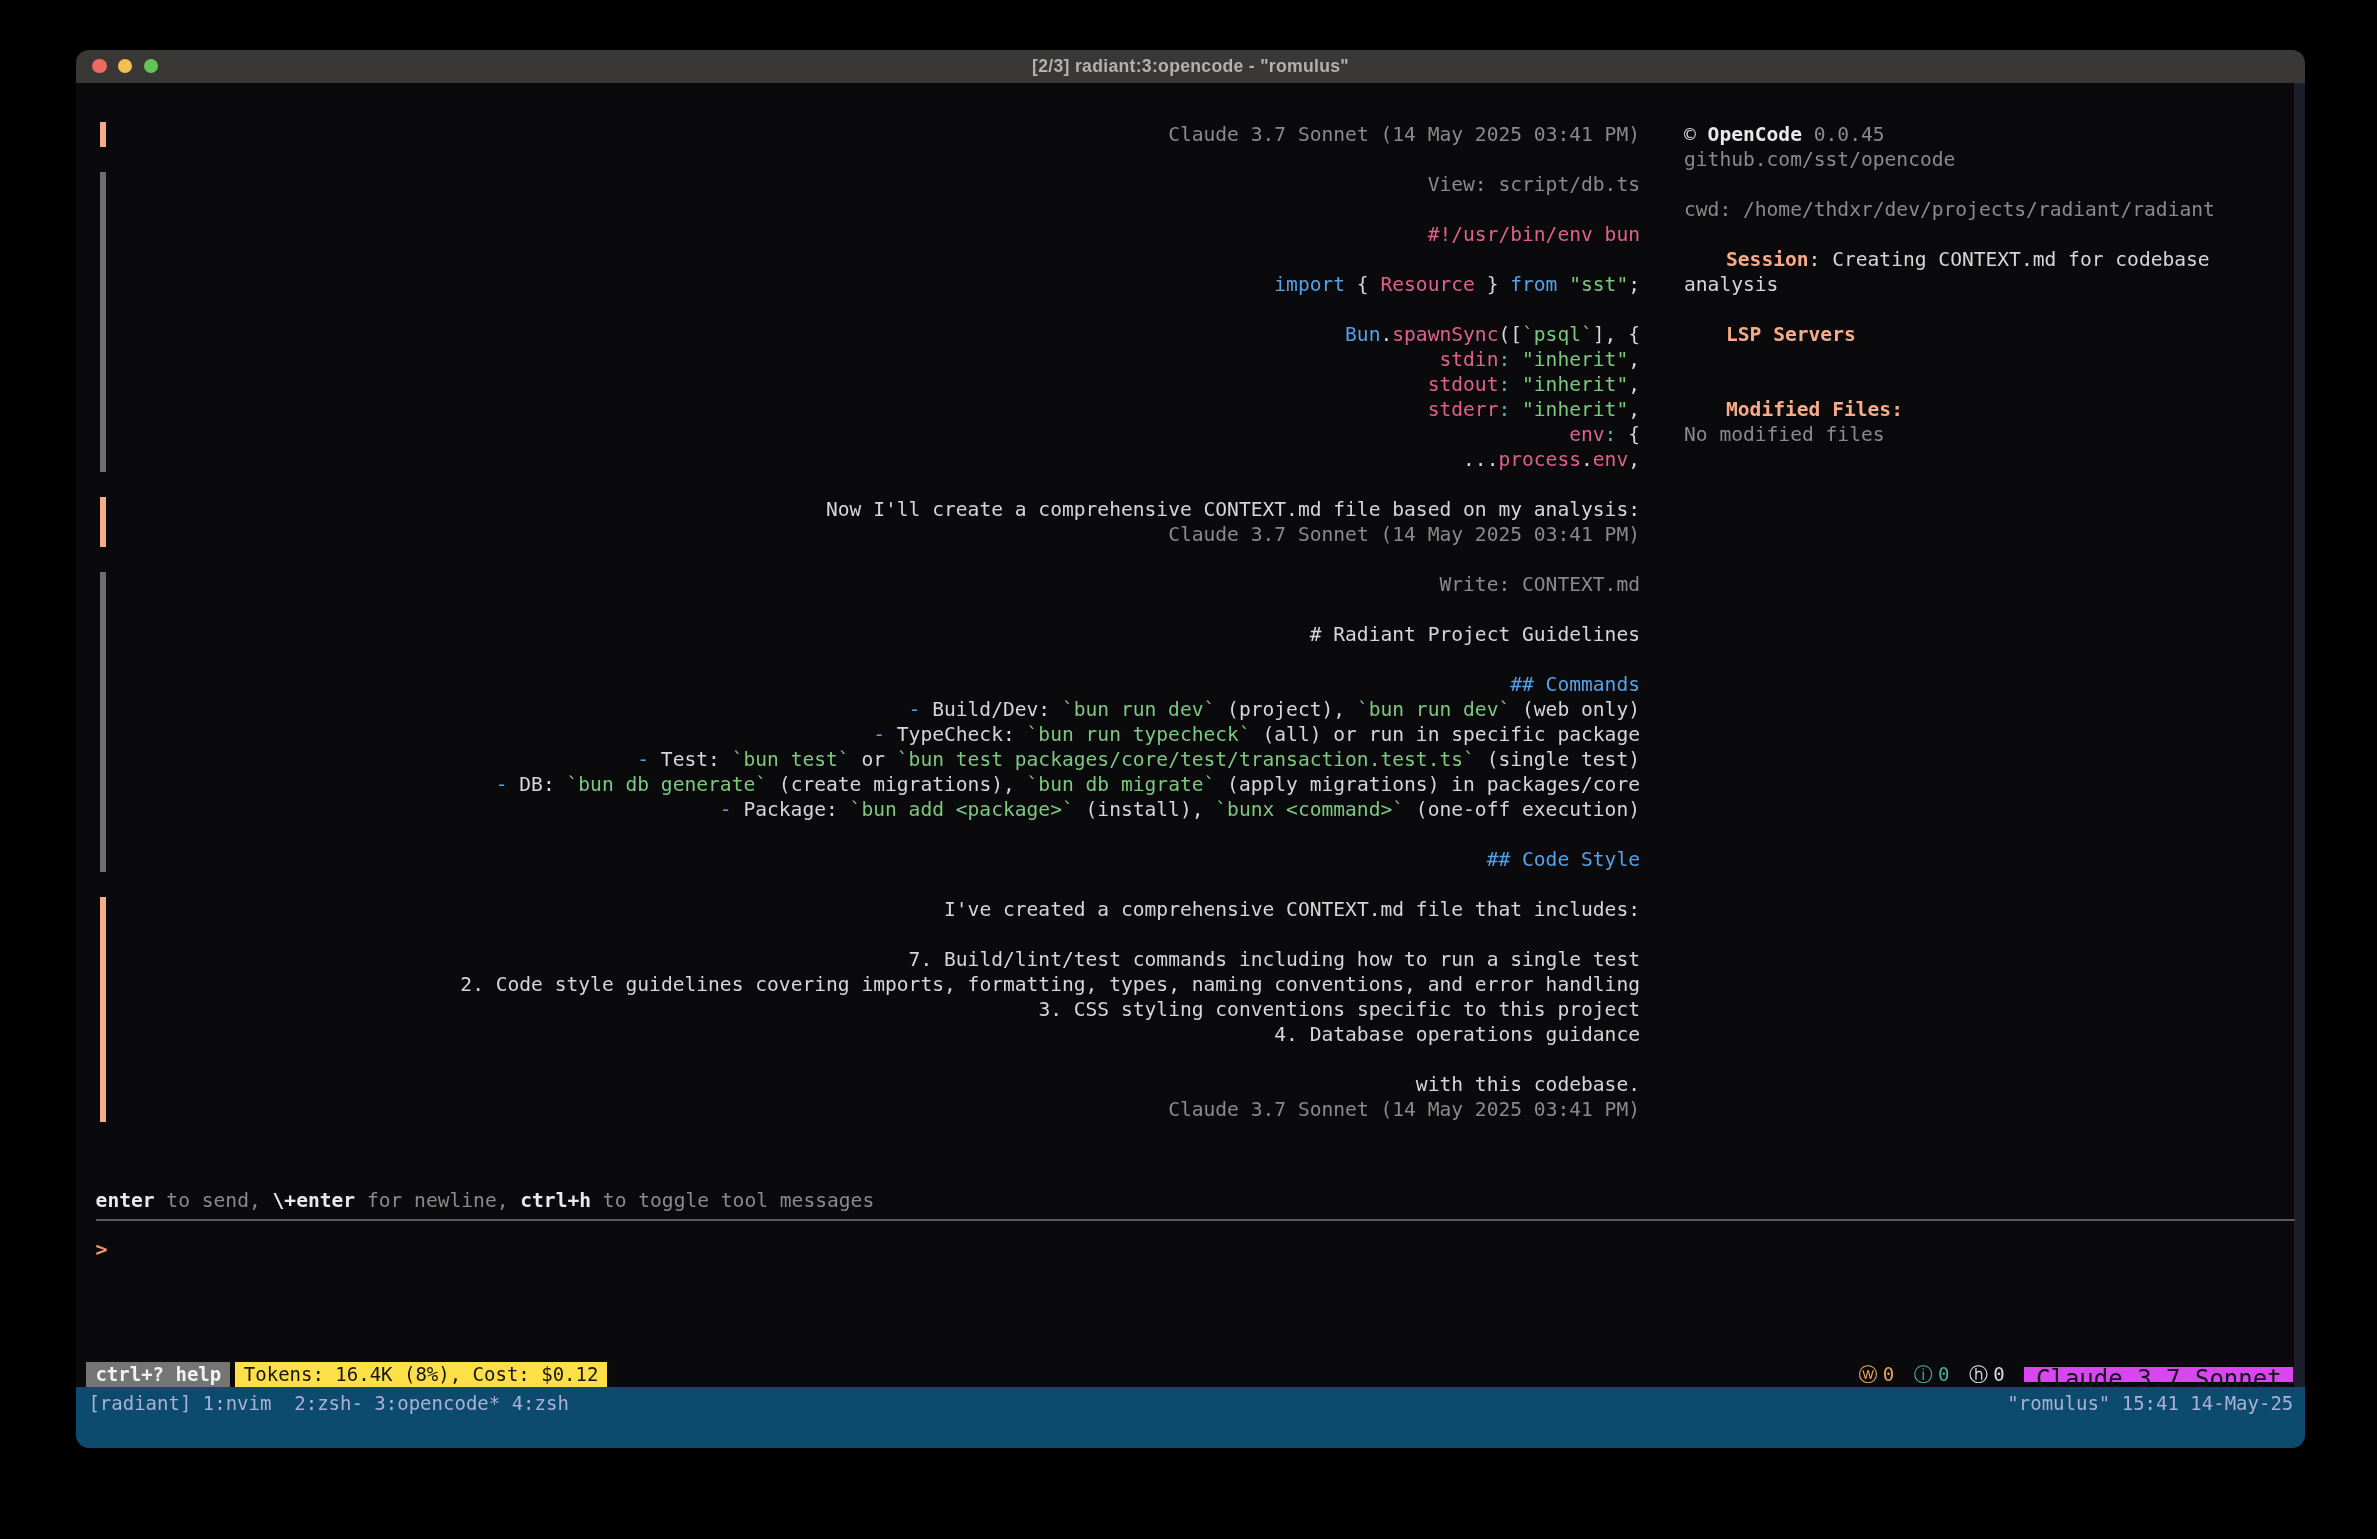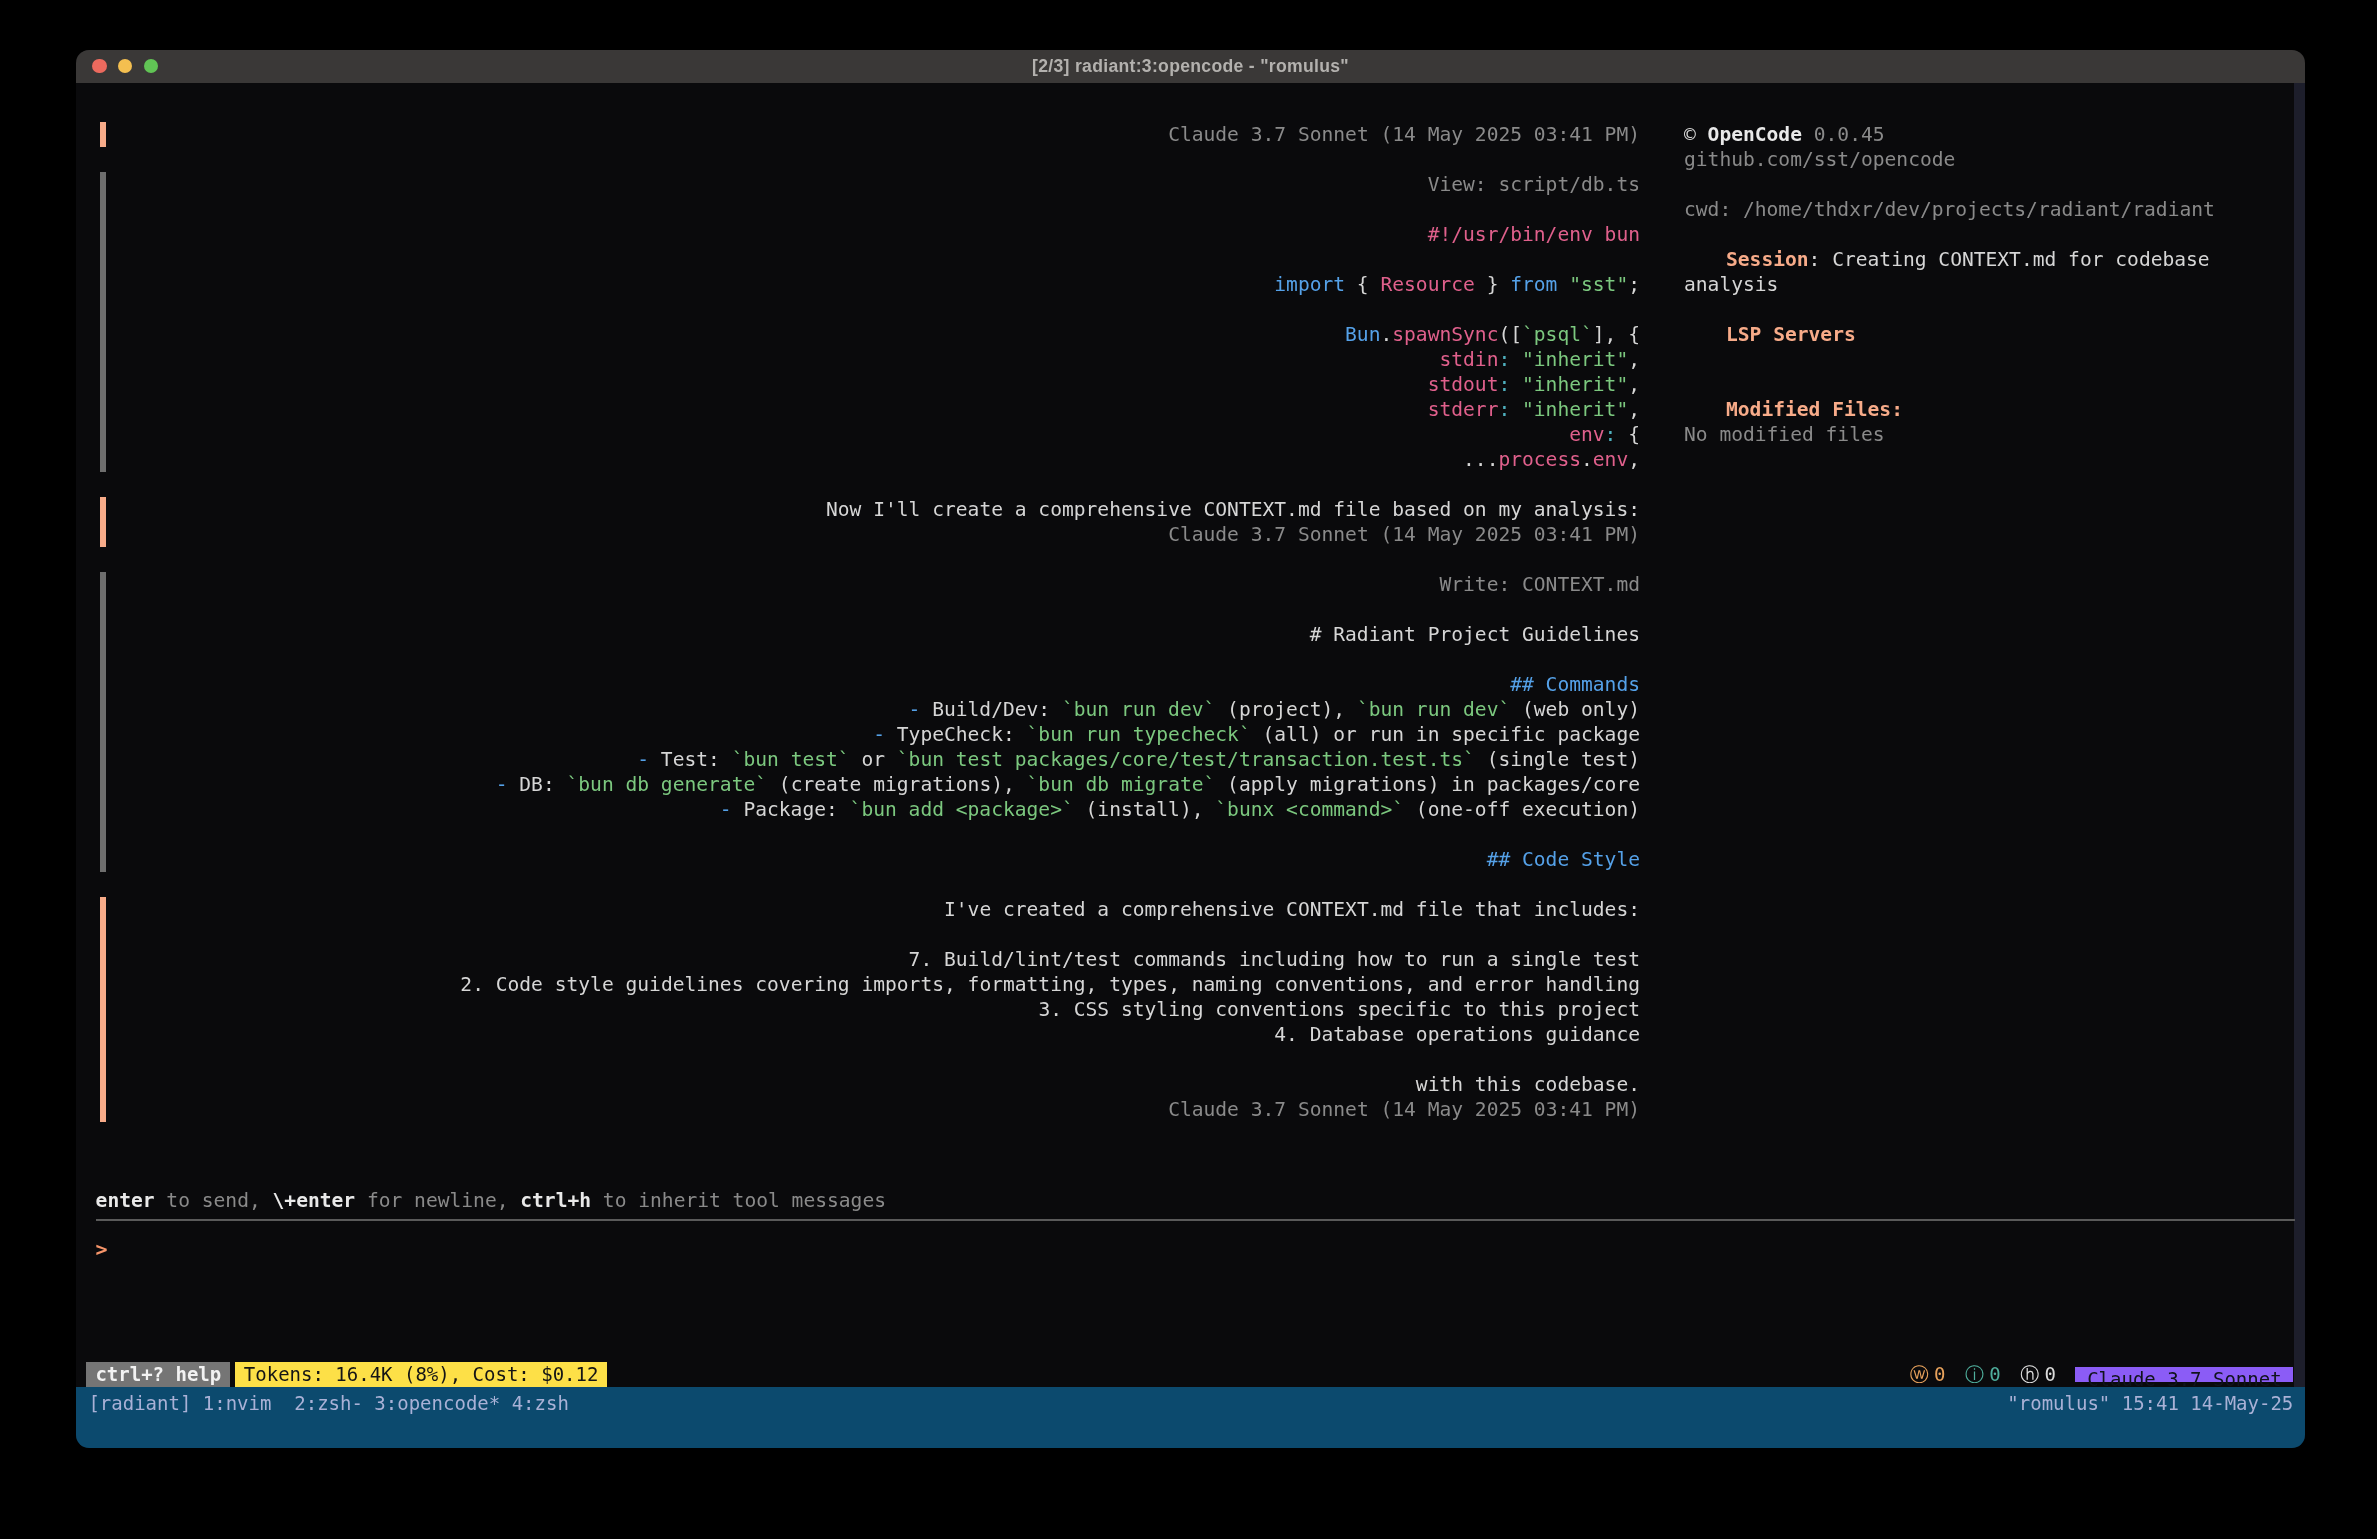--- a/index.html
+++ b/index.html
@@ -46,21 +46,21 @@
   #status-row { position:absolute; left:10.4px; top:1312px; height:25px; display:flex; align-items:center; }
   .badge { height:25px; line-height:25px; font-size:19px; padding:0 9px; }
   #help-badge   { background:#757575; color:#f2f2f2; font-weight:bold; margin-right:4.6px; }
   #tokens-badge { background:#fde047; color:#151515; }
   #status-right { position:absolute; right:11.7px; top:1312px; height:25px; display:flex; align-items:center; gap:19.6px; }
   .diag { font-size:19px; font-family:"DejaVu Sans Mono","DejaVu Sans",monospace; }
   .diag .cnt { margin-left:5.2px; }
   .diag-warn { color:#e8a25c; }
   .diag-info { color:#4fae9c; }
   .diag-hint { color:#dcdcdc; }
-  #model-badge { background:#8b5cf6; color:#10131c; font-size:19px; height:15px; line-height:25px; padding:0 11.7px; }
+  #model-badge { background:#d946ef; color:#10131c; font-size:24px; height:15px; line-height:25px; padding:0 11.7px; }
   #scroll-strip { position:absolute; left:2218px; top:33px; width:11px; height:1305px; background:#1d1e2b; }
   #tmux-bar { position:absolute; left:0; top:1337px; width:100%; height:61px; background:#0c4a6e; }
   #tmux-inner {
     position:absolute; left:12.4px; right:11.7px; top:2.6px; height:26px;
     display:flex; justify-content:space-between; align-items:center;
     color:#a9b1d6; font-size:19px; white-space:pre;
   }
 </style>
 </head>
 <body>
@@ -135,21 +135,21 @@
         <div class="line">&nbsp;</div>
         <div class="line"><span class="c-salmon-bold">LSP Servers</span></div>
         <div class="line">&nbsp;</div>
         <div class="line">&nbsp;</div>
         <div class="line"><span class="c-salmon-bold">Modified Files:</span></div>
         <div class="line"><span class="c-muted">No modified files</span></div>
       </div>
 
     <div id="scroll-strip"></div>
 
-    <div id="help-line" class="line"><span class="c-bold">enter</span><span class="c-muted"> to send, </span><span class="c-bold">\+enter</span><span class="c-muted"> for newline, </span><span class="c-bold">ctrl+h</span><span class="c-muted"> to inherit tool messages</span></div>
+    <div id="help-line" class="line"><span class="c-bold">enter</span><span class="c-muted"> to send, </span><span class="c-bold">\+enter</span><span class="c-muted"> for newline, </span><span class="c-bold">ctrl+h</span><span class="c-muted"> to toggle tool messages</span></div>
 
     <div id="input-sep"></div>
 
     <div id="prompt-area">
       <span id="prompt-symbol" class="line">&gt;</span>
     </div>
 
     <div id="status-row">
       <span class="badge" id="help-badge">ctrl+? help</span>
       <span class="badge" id="tokens-badge">Tokens: 16.4K (8%), Cost: $0.12</span>

